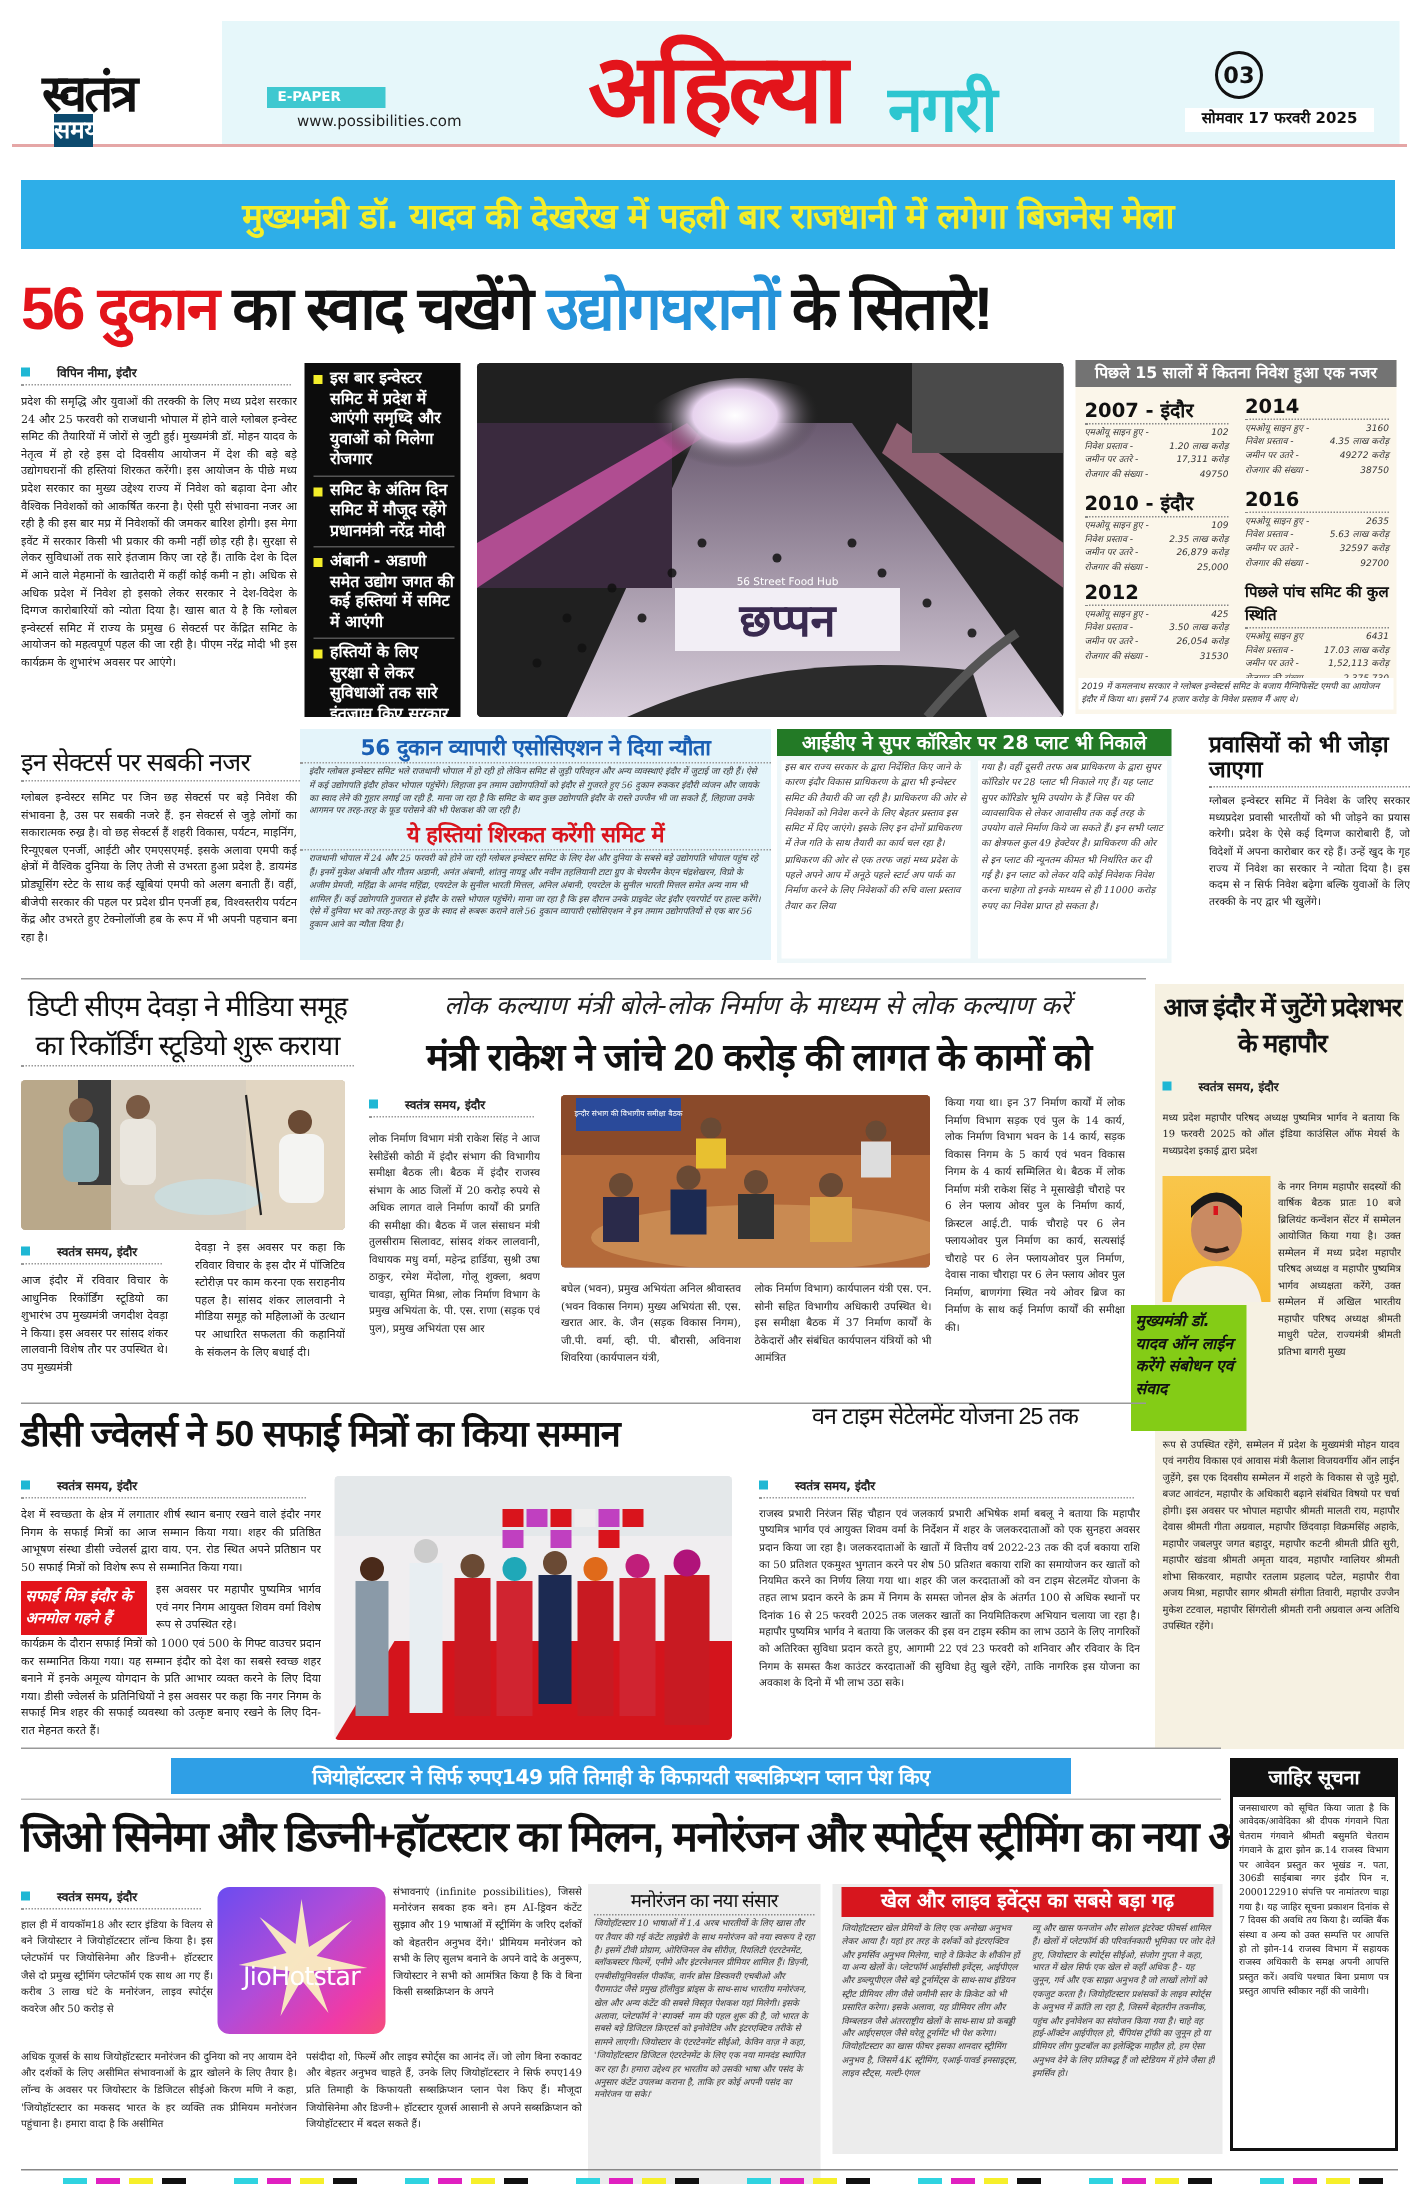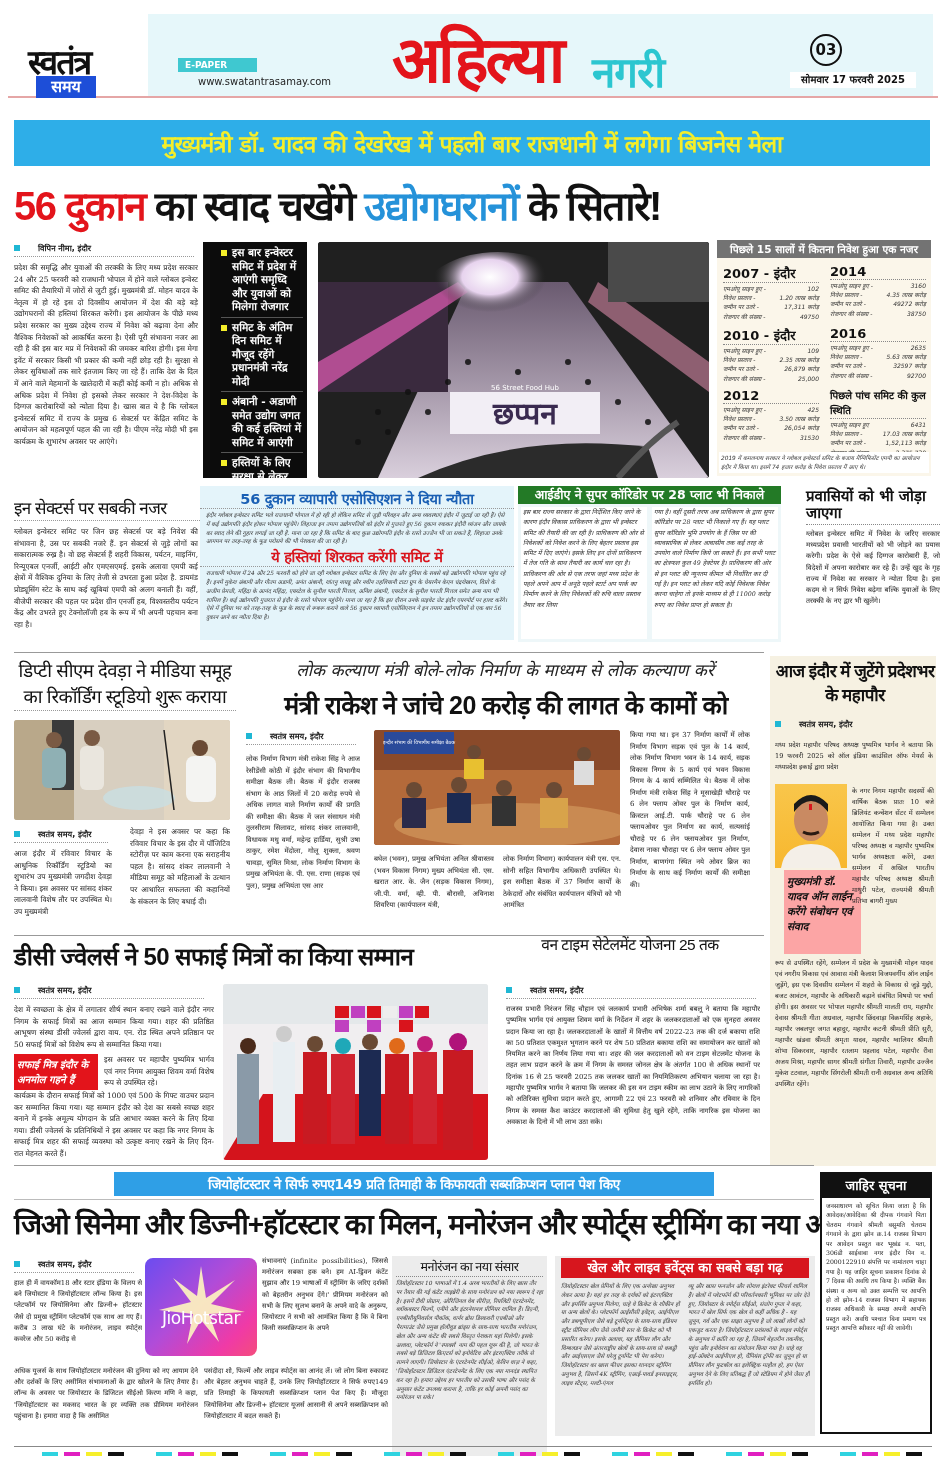--- a/index.html
+++ b/index.html
@@ -9,37 +9,37 @@
   .body-text{font-family:"DejaVu Serif","Liberation Serif",serif;font-size:7.4px;line-height:11.6px;color:#222;text-align:justify}
   .byline{font-size:8px;font-weight:bold;color:#222;display:flex;align-items:center;gap:18px;border-bottom:1px dotted #999;padding-bottom:3px}
   .byline .sq{width:6px;height:6px;background:#1fb7d4;display:inline-block}
   .hl{font-family:"Liberation Sans","DejaVu Sans",sans-serif;font-weight:bold;color:#111;letter-spacing:-0.5px}
   .photo{overflow:hidden;border-radius:3px}
 
   
   #masthead-bg{left:148px;top:14px;width:785px;height:82px;background:#e6f7fa}
   #masthead-rule{left:8px;top:96px;width:930px;height:2px;background:#e5a6a6}
   #logo-top{left:28px;top:38px;font-size:34px;font-weight:900;font-family:"DejaVu Serif",serif;letter-spacing:-2px;color:#111}
-  #logo-bottom{left:36px;top:76px;width:60px;height:22px;background:#1d4ed8;color:#fff;font-size:16px;font-weight:900;text-align:center;line-height:22px;font-family:"DejaVu Serif",serif}
+  #logo-bottom{left:36px;top:76px;width:26px;height:22px;background:#0c4a6e;color:#fff;font-size:16px;font-weight:900;line-height:22px;font-family:"DejaVu Serif",serif}
   #epaper-tag{left:178px;top:58px;width:79px;height:14px;background:#3fc8d0;color:#fff;font-size:9px;font-weight:bold;line-height:14px;padding-left:7px}
   #website{left:198px;top:76px;font-size:10px;color:#222}
   #title-red{left:392px;top:20px;font-size:64px;font-weight:900;color:#e3141b;letter-spacing:-3px;font-family:"DejaVu Sans",sans-serif;line-height:80px}
   #title-teal{left:592px;top:44px;font-size:42px;font-weight:bold;color:#2cc6d0;letter-spacing:-1px;line-height:58px}
   #page-num{left:810px;top:34px;width:32px;height:32px;border:2px solid #111;border-radius:50%;font-size:15px;font-weight:bold;text-align:center;line-height:28px}
   #date{left:790px;top:72px;width:126px;height:16px;background:#fff;font-size:10px;font-weight:bold;text-align:center;line-height:16px}
 
   
   #top-banner{left:14px;top:120px;width:916px;height:46px;background:#2eaee8;display:flex;align-items:center;justify-content:center}
   #top-banner span{font-size:23px;font-weight:bold;color:#f4ee2a;letter-spacing:-0.5px}
   #main-headline{left:14px;top:178px;width:916px;font-size:40px;font-weight:900;letter-spacing:-1.5px;white-space:nowrap;line-height:56px}
   #main-headline .r{color:#e3141b}
   #main-headline .b{color:#2592d9}
 
   
-  #bullet-box{left:203px;top:242px;width:104px;height:236px;background:#0c0c0c;padding:4px 4px 4px 18px}
+  #bullet-box{left:203px;top:242px;width:104px;height:236px;background:#0c0c0c;padding:4px 4px 4px 6px}
   .bullet{color:#fff;font-size:10.6px;line-height:13.5px;font-weight:bold;position:relative;padding-left:11px;border-bottom:1px solid #555;padding-bottom:3px;margin-bottom:3px}
   .bullet:last-child{border-bottom:none}
   .bullet::before{content:"";position:absolute;left:0;top:4px;width:6px;height:6px;background:#f4ee2a}
 
   
   #invest-box{left:717px;top:240px;width:214px;height:236px;background:#fbf6ea}
   #invest-header{left:0;top:0;width:214px;height:18px;background:#737373;color:#fff;font-size:10.5px;font-weight:bold;text-align:center;line-height:18px}
   .inv-block{position:absolute;width:96px}
   .inv-year{font-size:13px;font-weight:bold;color:#111;border-bottom:1px dotted #888;margin-bottom:1px}
   .inv-row{display:flex;justify-content:space-between;font-size:6px;font-style:italic;line-height:9.2px;color:#333}
@@ -60,21 +60,21 @@
   #nri-title{font-size:15px;font-weight:bold;line-height:17px;color:#111;border-bottom:1px dotted #888;padding-bottom:2px}
 
   
   .hr{height:1px;background:#999}
   .cmyk{display:flex;gap:6px}
   .cmyk i{display:block;width:16px;height:4px}
 
   
   #mayor-box{left:770px;top:656px;width:166px;height:510px;background:#f6f1e2}
   #mayor-photo{left:775px;top:784px;width:72px;height:84px;background:linear-gradient(180deg,#f9c64b 0%,#f7b72e 100%);overflow:hidden}
-  #mayor-caption{left:784px;top:870px;width:77px;height:84px;background:#fca5a5;padding:4px 3px;font-size:10.5px;font-style:italic;font-weight:bold;line-height:15px;color:#111}
+  #mayor-caption{left:754px;top:870px;width:77px;height:84px;background:#84cc16;padding:4px 3px;font-size:10.5px;font-style:italic;font-weight:bold;line-height:15px;color:#111}
 
   
   #notice-box{left:820px;top:1172px;width:112px;height:262px;border:2px solid #111;background:#fff}
   #notice-head{background:#111;color:#fff;font-size:13px;font-weight:bold;text-align:center;height:24px;line-height:24px}
   #notice-text{font-family:"DejaVu Serif",serif;font-size:6.2px;line-height:9.4px;text-align:justify;padding:3px 4px;color:#222}
   #notice-foot{position:absolute;left:0;bottom:0;width:108px;height:66px;background:#111;color:#fff;font-size:9.5px;font-weight:bold;text-align:center;line-height:15px;padding-top:6px}
 
   
   #jio-banner{left:114px;top:1172px;width:600px;height:24px;background:#2f9fe6;display:flex;align-items:center;justify-content:center}
   #jio-banner span{color:#fff;font-size:13.5px;font-weight:bold;letter-spacing:-0.3px}
@@ -86,21 +86,21 @@
   .jtext{font-family:"DejaVu Serif",serif;font-size:5.8px;line-height:8.8px;font-style:italic;color:#333}
 </style>
 </head>
 <body>
 
 <div class="abs" id="masthead-bg"></div>
 <div class="abs" id="masthead-rule"></div>
 <div class="abs" id="logo-top">स्वतंत्र</div>
 <div class="abs" id="logo-bottom">समय</div>
 <div class="abs" id="epaper-tag">E-PAPER</div>
-<div class="abs" id="website">www.swatantrasamay.com</div>
+<div class="abs" id="website">www.possibilities.com</div>
 <div class="abs" id="title-red">अहिल्या</div>
 <div class="abs" id="title-teal">नगरी</div>
 <div class="abs" id="page-num">03</div>
 <div class="abs" id="date">सोमवार 17 फरवरी 2025</div>
 
 <div class="abs" id="top-banner">
   <span>मुख्यमंत्री डॉ. यादव की देखरेख में पहली बार राजधानी में लगेगा बिजनेस मेला</span>
 </div>
 <div class="abs hl" id="main-headline">
   <span class="r">56 दुकान</span><span> का स्वाद चखेंगे </span><span class="b">उद्योगघरानों</span><span> के सितारे!</span>

